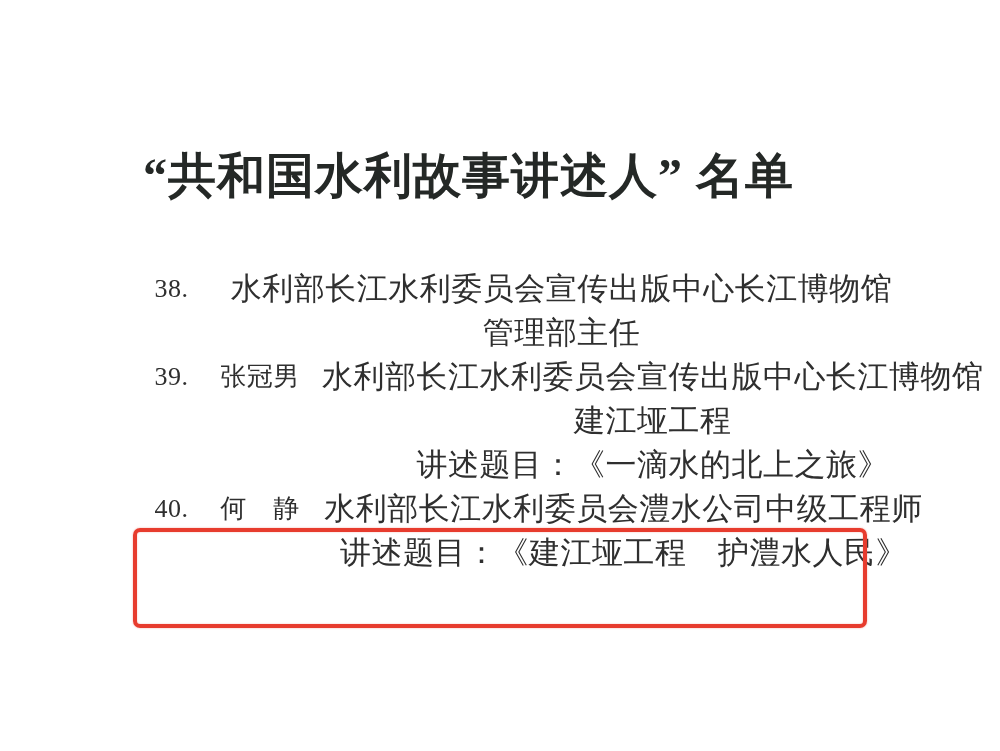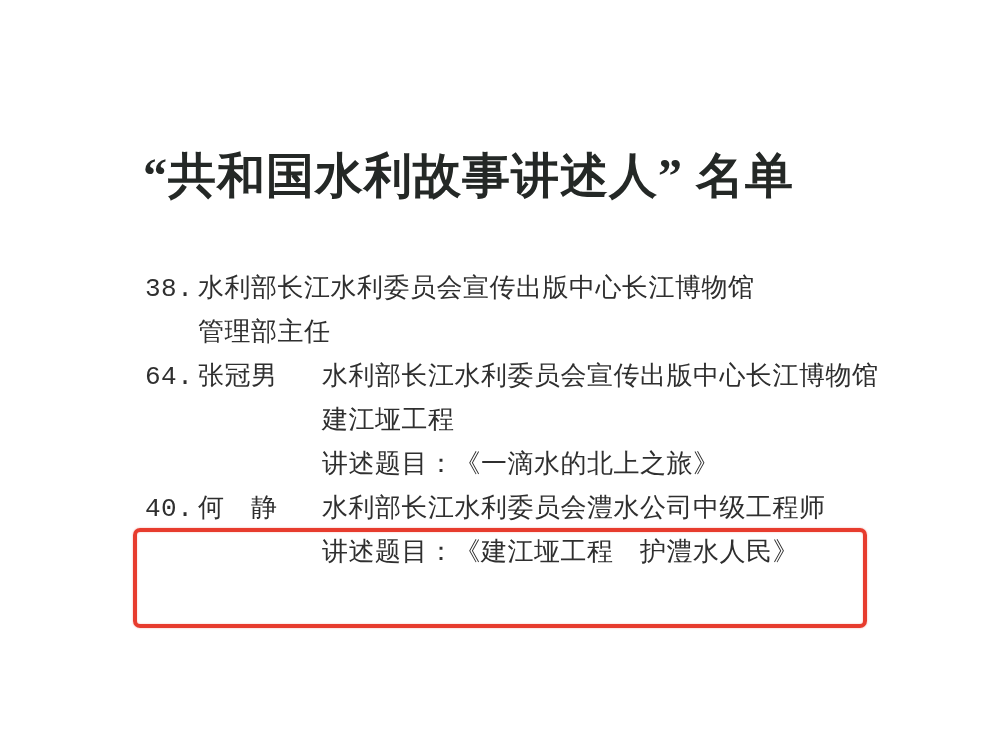--- a/index.html
+++ b/index.html
@@ -8,37 +8,37 @@
     background: #ffffff;
   }
   .page {
     position: relative;
     width: 1000px;
     height: 751px;
     background: #ffffff;
     overflow: hidden;
     font-family: "Liberation Serif", "DejaVu Serif", serif;
     color: #2f2f2f;
+    text-align: center;
   }
   .doc-title {
     position: absolute;
     left: 143px;
     top: 144px;
     font-size: 48px;
     font-weight: bold;
     color: #242826;
     letter-spacing: 1px;
     white-space: nowrap;
   }
   .entries {
     position: absolute;
     left: 145px;
     top: 267px;
     width: 780px;
-    font-family: Liberation Mono, monospace;
   }
   .entry {
     display: flex;
     align-items: flex-start;
   }
   .col-num {
     width: 53px;
     flex: 0 0 53px;
     font-size: 26px;
     line-height: 44px;
@@ -49,21 +49,21 @@
     flex: 0 0 124px;
     font-size: 26px;
     line-height: 44px;
     letter-spacing: 0.5px;
     white-space: nowrap;
   }
   .col-desc {
     flex: 1 1 auto;
   }
   .line {
-    font-size: 26px;
+    font-size: 31px;
     line-height: 44px;
     letter-spacing: 0.5px;
     white-space: nowrap;
   }
   .highlight-box {
     position: absolute;
     left: 133px;
     top: 528px;
     width: 726px;
     height: 92px;
@@ -84,21 +84,21 @@
 
     <div class="entry">
       <div class="col-num">38.</div>
       <div class="col-desc">
         <div class="line">水利部长江水利委员会宣传出版中心长江博物馆</div>
         <div class="line">管理部主任</div>
       </div>
     </div>
 
     <div class="entry">
-      <div class="col-num">64.</div>
+      <div class="col-num">39.</div>
       <div class="col-name">张冠男</div>
       <div class="col-desc">
         <div class="line">水利部长江水利委员会宣传出版中心长江博物馆</div>
         <div class="line">建江垭工程</div>
         <div class="line">讲述题目：《一滴水的北上之旅》</div>
       </div>
     </div>
 
     <div class="entry">
       <div class="col-num">40.</div>

